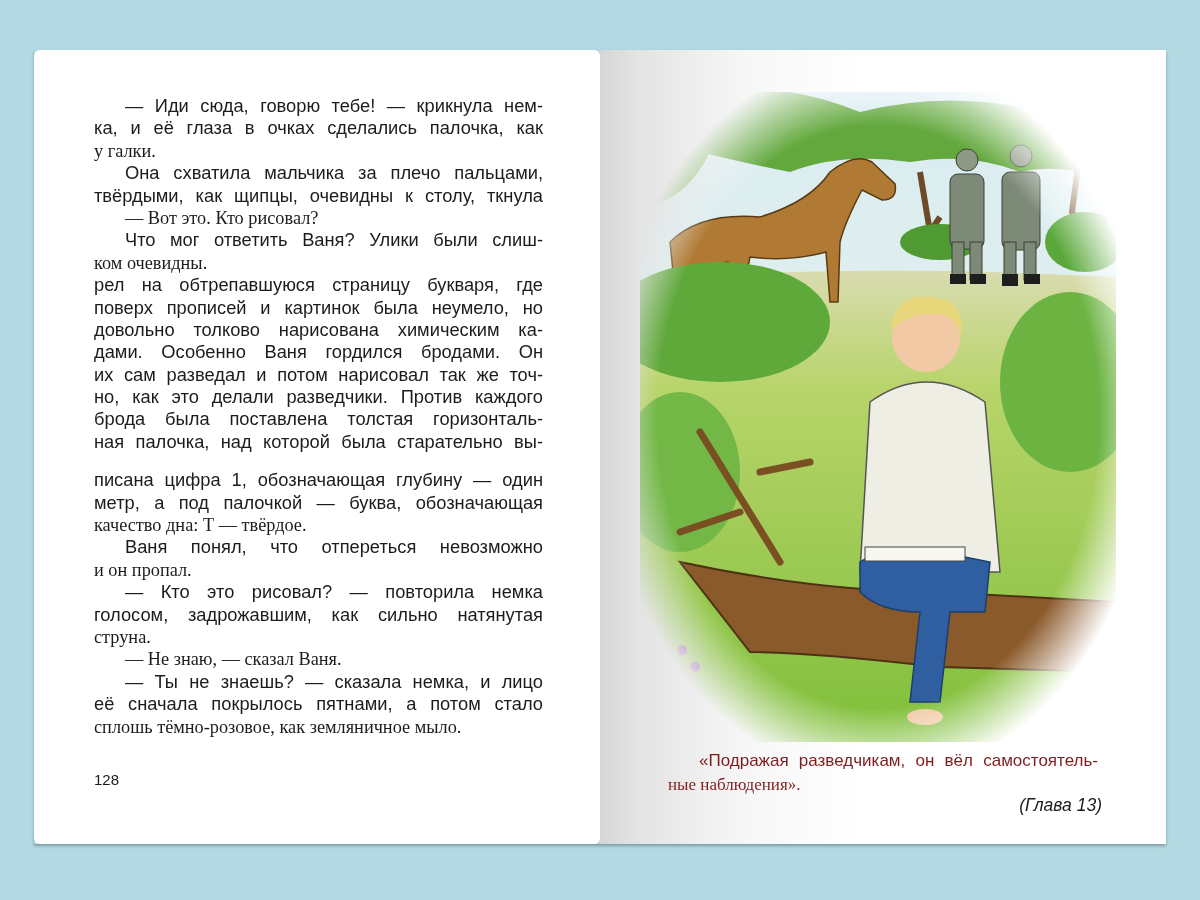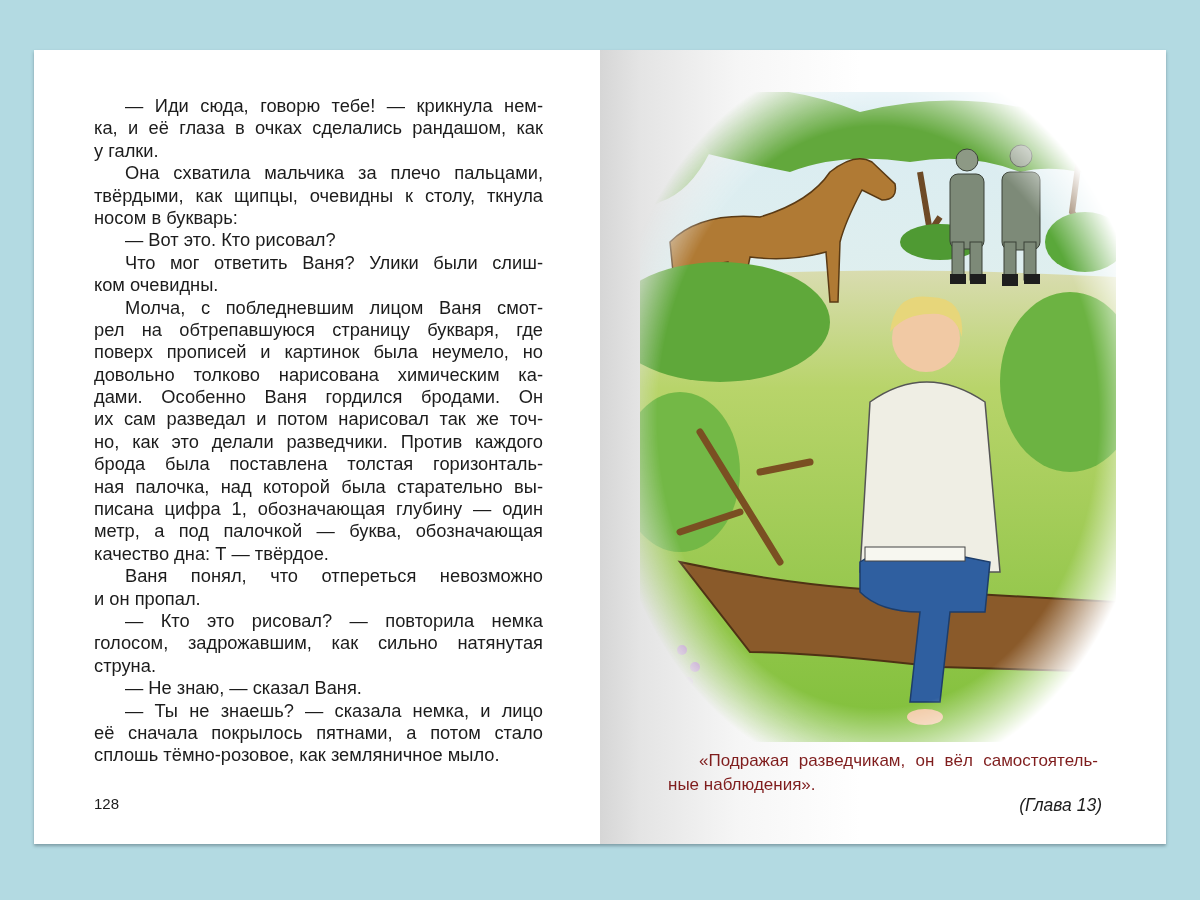--- a/index.html
+++ b/index.html
@@ -10,37 +10,38 @@
       font-family: "Liberation Sans", sans-serif;
     }
     .spread {
       position: absolute; left: 34px; top: 50px;
       width: 1132px; height: 794px;
       box-shadow: 0 2px 3px rgba(60,80,90,0.45);
     }
     .page-left {
       position: absolute; left: 0; top: 0; width: 566px; height: 794px;
       background: #ffffff;
+      border-radius: 6px;
     }
     .page-right {
       position: absolute; left: 566px; top: 0; width: 566px; height: 794px;
       background: linear-gradient(to right, #d6d6d6 0px, #e4e4e4 40px, #f6f6f6 140px, #ffffff 260px);
     }
     .page-left .text {
       position: absolute; left: 60px; top: 45px; width: 449px;
       font-size: 18.3px; line-height: 22.4px; color: #1c1c1c;
     }
     .line {
       display: block; text-align: justify; text-align-last: justify;
       white-space: nowrap; height: 22.4px;
     }
-    .line.last { text-align-last: left; }
+    .line.last { text-align-last: left; font-family: Liberation Serif, serif; }
     .line.indent { padding-left: 31px; }
     .page-num {
-      position: absolute; left: 60px; top: 745px;
+      position: absolute; left: 60px; top: 721px;
       font-size: 15px; color: #1c1c1c;
     }
     .illustration {
       position: absolute; left: 606px; top: 42px; width: 476px; height: 650px;
       overflow: hidden;
       border-radius: 30px 60px 60px 90px;
       -webkit-mask-image: radial-gradient(ellipse 58% 56% at 50% 50%, #000 80%, transparent 100%);
       mask-image: radial-gradient(ellipse 58% 56% at 50% 50%, #000 80%, transparent 100%);
     }
     .illustration svg { display: block; }
@@ -54,38 +55,36 @@
       font-size: 17.5px; font-style: italic; color: #1c1c1c; margin-left: 24px;
     }
   </style>
 </head>
 <body>
 
 <div class="spread">
   <div class="page-left">
     <div class="text" id="left-text">
         <span class="line indent" style="white-space: normal;">— Иди сюда, говорю тебе! — крикнула нем-</span>
-        <span class="line" style="white-space: normal;">ка, и её глаза в очках сделались рандашом, как</span>
+        <span class="line" style="white-space: normal;">ка, и её глаза в очках сделались палочка, как</span>
         <span class="line last">у галки.</span>
         <span class="line indent" style="white-space: normal;">Она схватила мальчика за плечо пальцами,</span>
         <span class="line" style="white-space: normal;">твёрдыми, как щипцы, очевидны к столу, ткнула</span>
-        <span class="line last">носом в букварь:</span>
         <span class="line indent last">— Вот это. Кто рисовал?</span>
         <span class="line indent" style="white-space: normal;">Что мог ответить Ваня? Улики были слиш-</span>
         <span class="line last">ком очевидны.</span>
-        <span class="line indent" style="white-space: normal;">Молча, с побледневшим лицом Ваня смот-</span>
         <span class="line" style="white-space: normal;">рел на обтрепавшуюся страницу букваря, где</span>
         <span class="line" style="white-space: normal;">поверх прописей и картинок была неумело, но</span>
         <span class="line" style="white-space: normal;">довольно толково нарисована химическим ка-</span>
         <span class="line" style="white-space: normal;">дами. Особенно Ваня гордился бродами. Он</span>
         <span class="line" style="white-space: normal;">их сам разведал и потом нарисовал так же точ-</span>
         <span class="line" style="white-space: normal;">но, как это делали разведчики. Против каждого</span>
         <span class="line" style="white-space: normal;">брода была поставлена толстая горизонталь-</span>
         <span class="line" style="white-space: normal;">ная палочка, над которой была старательно вы-</span>
-        <span class="line" style="white-space: normal;">писана цифра 1, обозначающая глубину — один</span>
+        <span class="line" style="white-space: normal; margin-top: 16px;">писана цифра 1, обозначающая глубину — один</span>
         <span class="line" style="white-space: normal;">метр, а под палочкой — буква, обозначающая</span>
         <span class="line last">качество дна: Т — твёрдое.</span>
         <span class="line indent" style="white-space: normal;">Ваня понял, что отпереться невозможно</span>
         <span class="line last">и он пропал.</span>
         <span class="line indent" style="white-space: normal;">— Кто это рисовал? — повторила немка</span>
         <span class="line" style="white-space: normal;">голосом, задрожавшим, как сильно натянутая</span>
         <span class="line last">струна.</span>
         <span class="line indent last">— Не знаю, — сказал Ваня.</span>
         <span class="line indent" style="white-space: normal;">— Ты не знаешь? — сказала немка, и лицо</span>
         <span class="line" style="white-space: normal;">её сначала покрылось пятнами, а потом стало</span>

